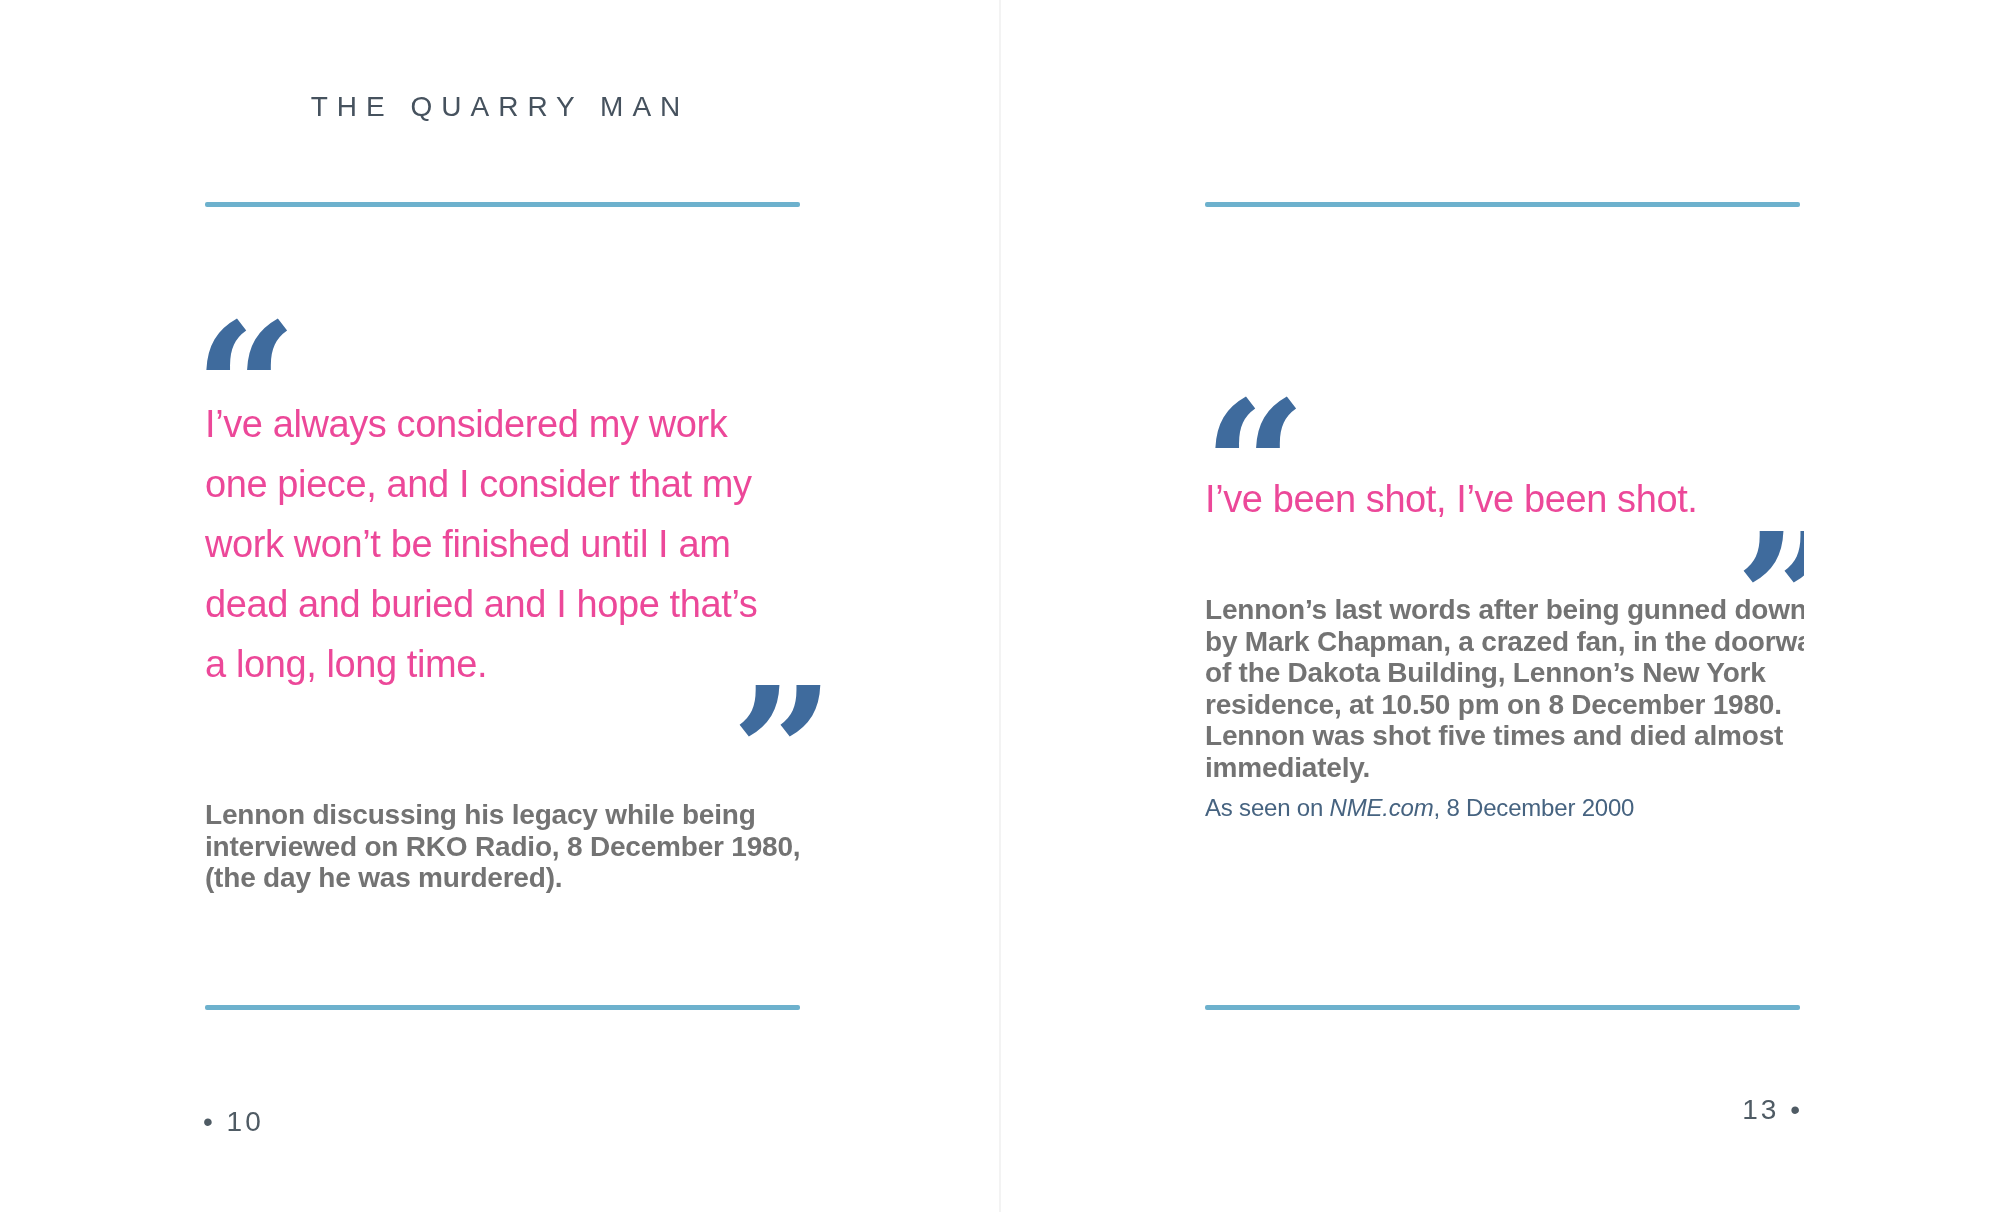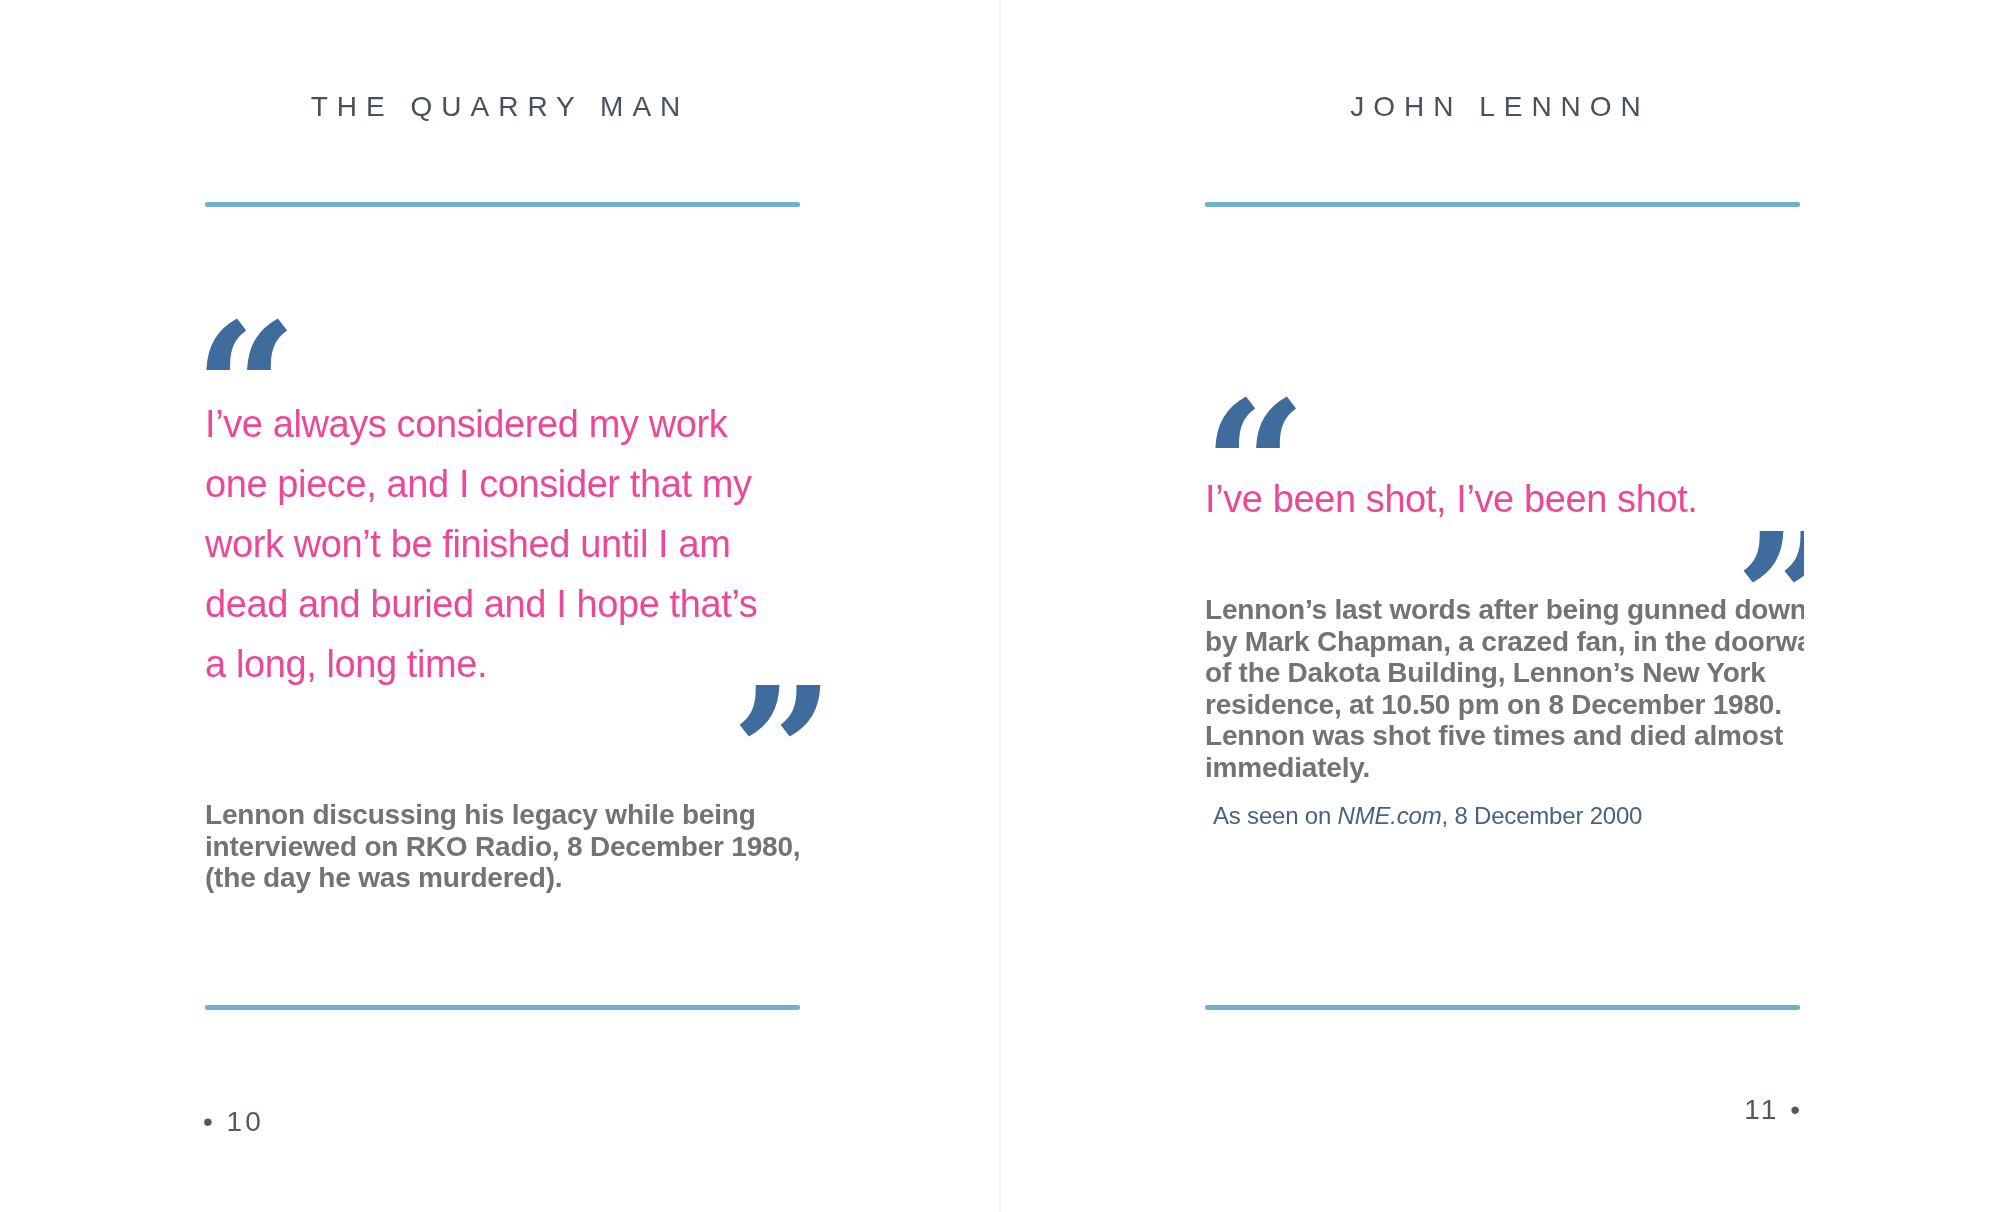--- a/index.html
+++ b/index.html
@@ -90,21 +90,21 @@
     font-weight: bold;
     line-height: 31.5px;
     letter-spacing: -0.2px;
     white-space: pre-line;
   }
   .page-left  .attr { top: 759px; margin-top: 40px; }
   .page-right .attr { top: 594px; }
 
   .seen {
     position: absolute;
-    margin: 8px;
+    margin: 0;
     left: 205px;
     width: 650px;
     color: #466380;
     font-size: 24px;
     line-height: 28px;
     letter-spacing: -0.2px;
     white-space: nowrap;
   }
   .page-left  .seen { top: 871px; }
   .page-right .seen { top: 794px; }
@@ -140,34 +140,33 @@
     <p class="attr">Lennon discussing his legacy while being
 interviewed on RKO Radio, 8 December 1980,
 (the day he was murdered).</p>
 
 
     <div class="rule bottom"></div>
     <div class="pagenum">• 10</div>
   </section>
 
   <section class="page page-right">
-    <h1 class="header">JOHN LENNON</h1>
     <div class="rule top"></div>
 
     <span class="qmark open">“</span>
     <p class="quote">I’ve been shot, I’ve been shot.</p>
     <span class="qmark close">”</span>
 
     <p class="attr">Lennon’s last words after being gunned down
 by Mark Chapman, a crazed fan, in the doorway
 of the Dakota Building, Lennon’s New York
 residence, at 10.50 pm on 8 December 1980.
 Lennon was shot five times and died almost
 immediately.</p>
 
     <p class="seen"><span>As seen on </span><span class="it">NME.com</span><span>, 8 December 2000</span></p>
 
     <div class="rule bottom"></div>
-    <div class="pagenum">11 •</div>
+    <div class="pagenum">13 •</div>
   </section>
 
   <div class="gutter"></div>
 </div>
 
 </body></html>

